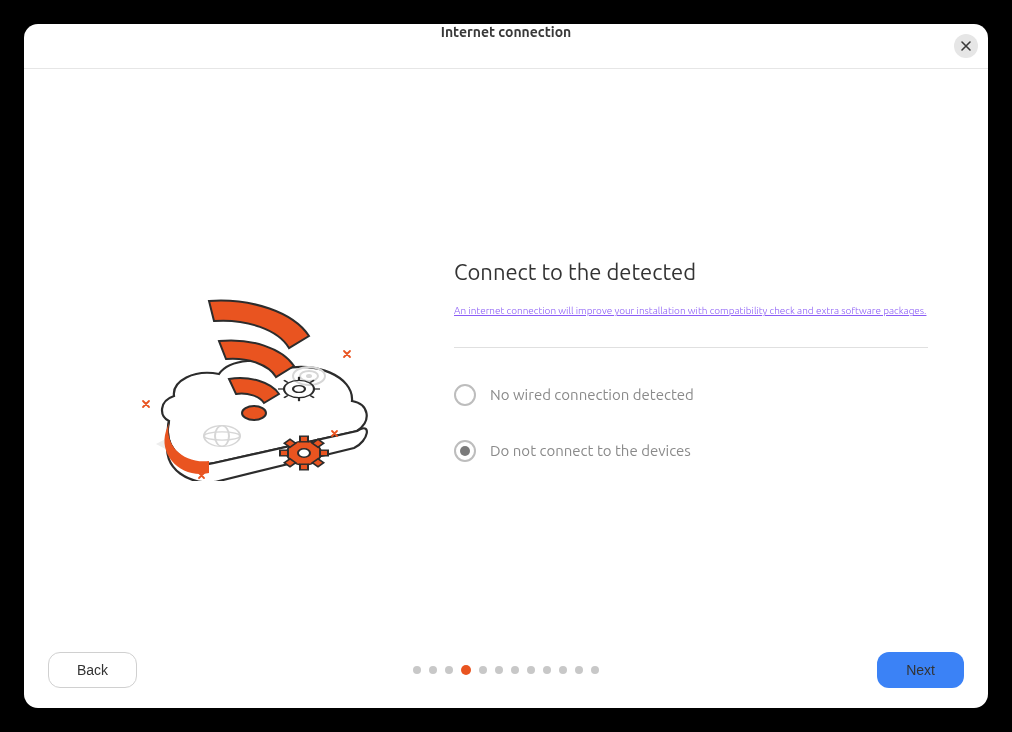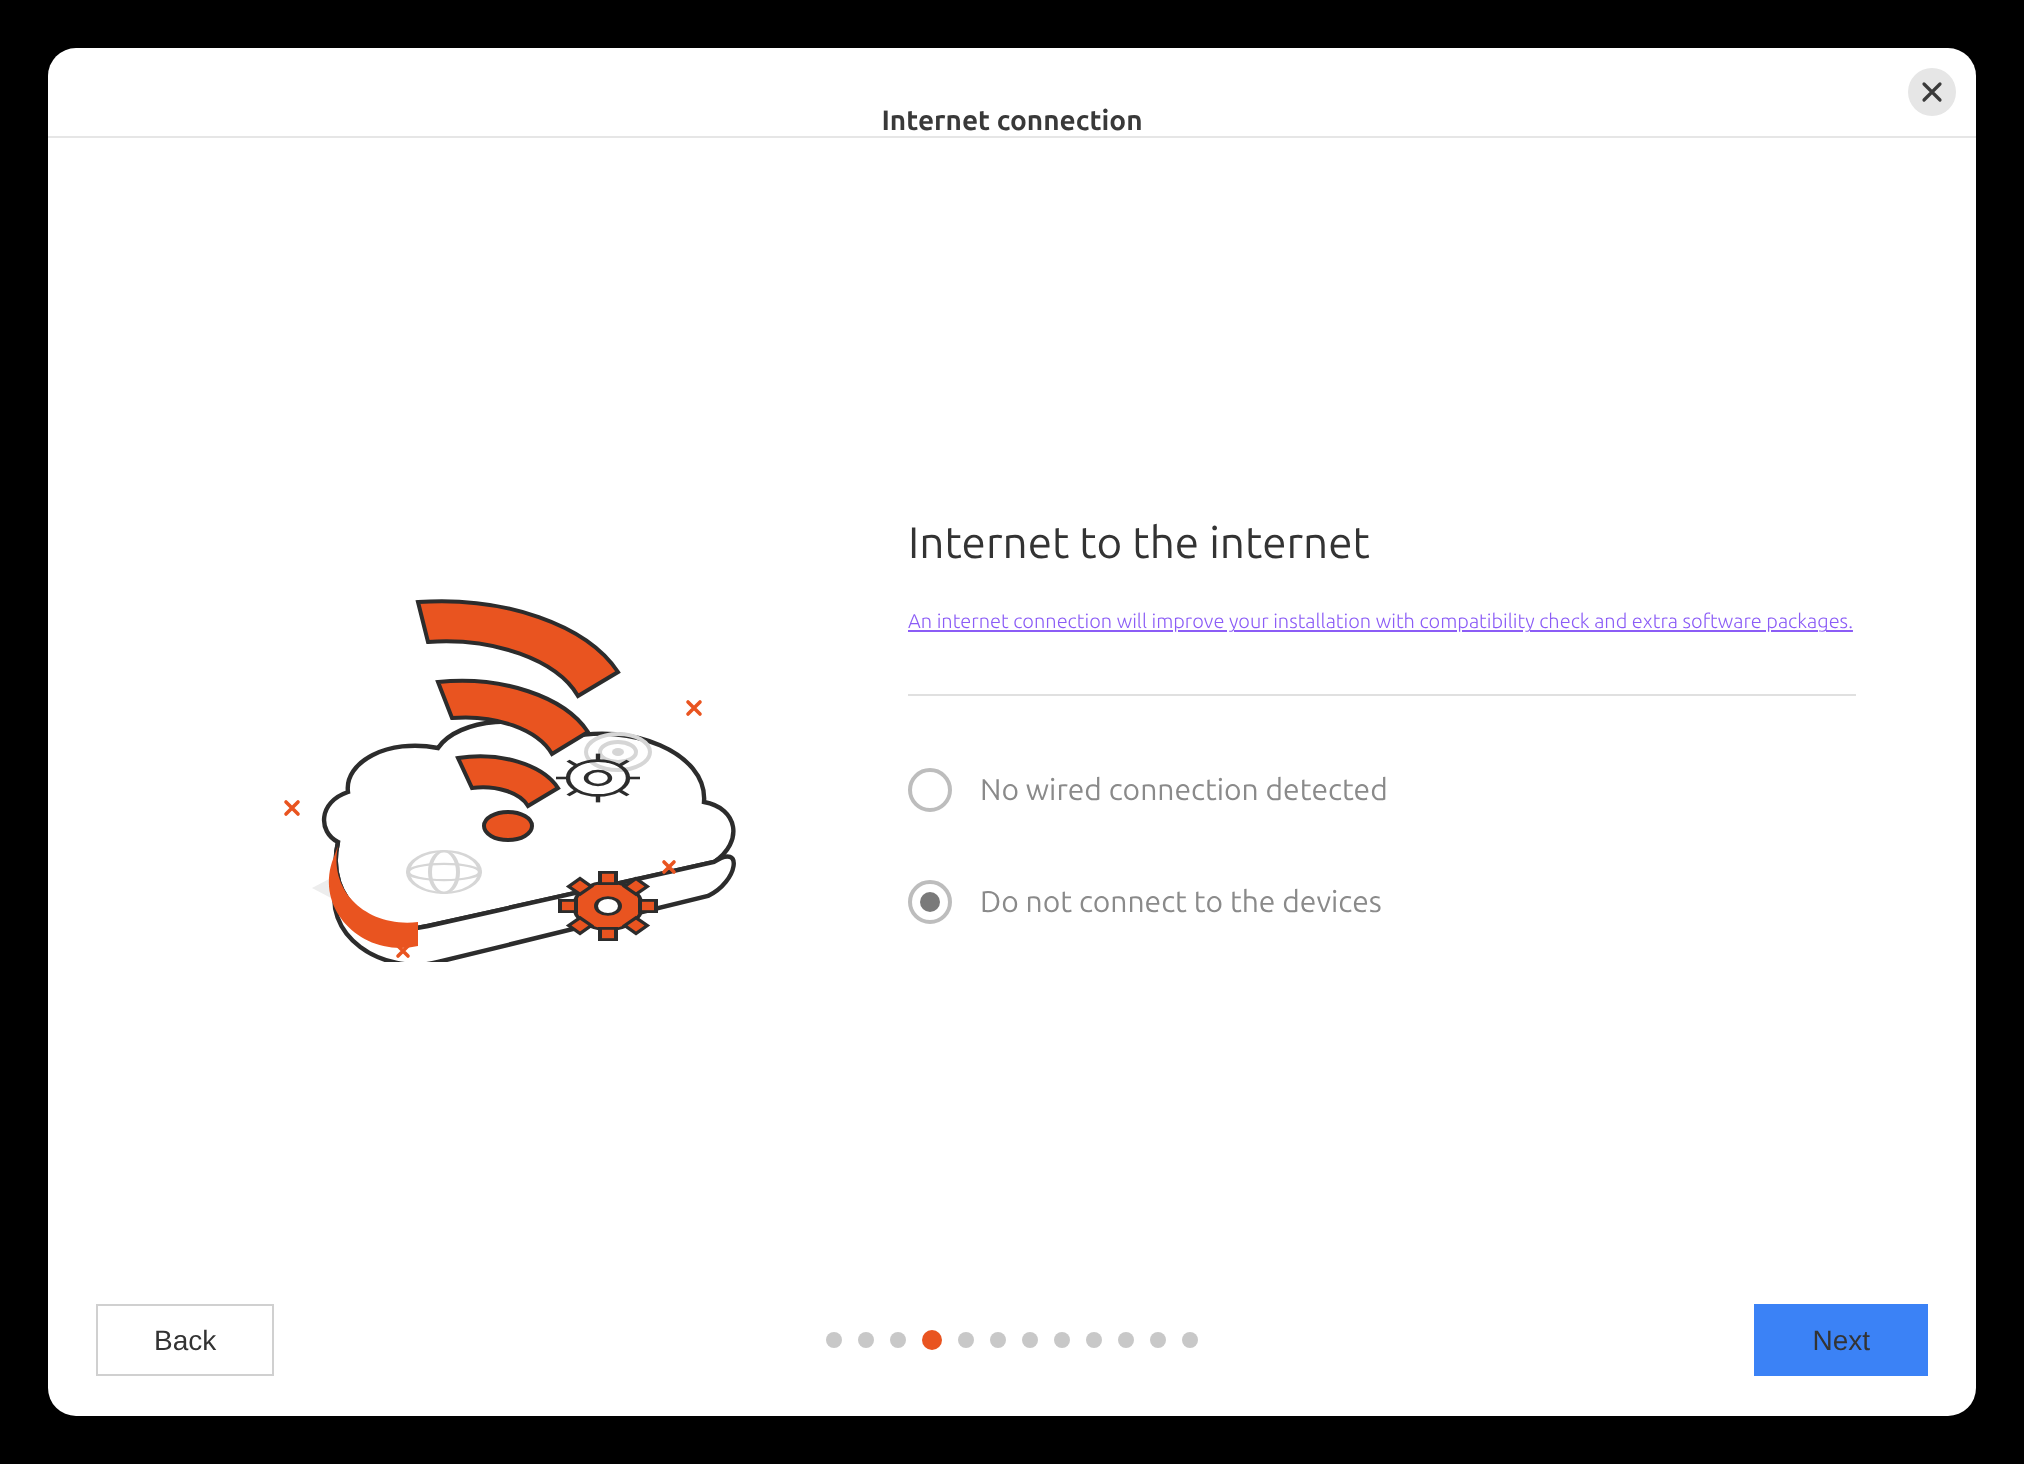--- a/index.html
+++ b/index.html
@@ -25,21 +25,21 @@
       border-radius: 14px;
       box-shadow: 0 0 0 1px rgba(0,0,0,0.08), 0 10px 40px rgba(0,0,0,0.4);
       display: flex;
       flex-direction: column;
       overflow: hidden;
     }
     .titlebar {
       height: 45px;
       border-bottom: 1px solid #e6e6e6;
       display: flex;
-      align-items: flex-end;
+      align-items: flex-start;
       justify-content: center;
       position: relative;
       flex-shrink: 0;
     }
     .titlebar-title {
       font-size: 14px;
       color: #393939;
       font-weight: 600;
     }
     .close-btn {
@@ -131,21 +131,21 @@
     .footer {
       height: 56px;
       display: flex;
       align-items: center;
       justify-content: space-between;
       padding: 0 24px 20px 24px;
       flex-shrink: 0;
     }
     .btn {
       padding: 9px 28px;
-      border-radius: 0;
+      border-radius: 12px;
       font-size: 14px;
       font-weight: 400;
       cursor: pointer;
       border: 1px solid transparent;
     }
     .btn-back {
       background: #fff;
       border: 1px solid #d0d0d0;
       color: #333;
     }
@@ -262,21 +262,21 @@
         <g stroke="#e95420" stroke-width="1.8" stroke-linecap="round">
           <path d="M 29 160 l 6 6 M 35 160 l -6 6"></path>
           <path d="M 230 110 l 6 6 M 236 110 l -6 6"></path>
           <path d="M 218 190 l 5 5 M 223 190 l -5 5"></path>
           <path d="M 85 232 l 5 5 M 90 232 l -5 5"></path>
         </g>
       </svg>
     </div>
 
     <div class="text-area">
-      <h1 class="heading">Internet to the internet</h1>
+      <h1 class="heading">Connect to the detected</h1>
       <p class="description">An internet connection will improve your installation with compatibility check and extra software packages.</p>
       <hr class="divider">
       <div class="radio-group">
         <div class="radio-item">
           <div class="radio-circle"></div>
           <span class="radio-label">No wired connection detected</span>
         </div>
         <div class="radio-item">
           <div class="radio-circle selected">
               <div class="radio-dot"></div>

